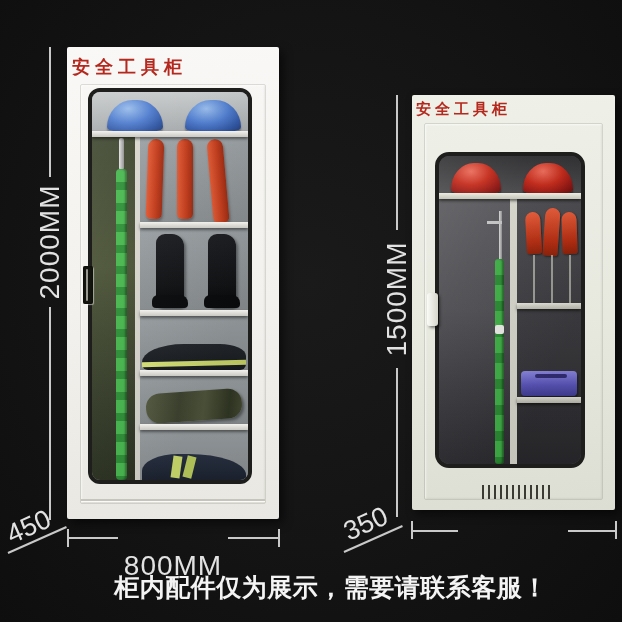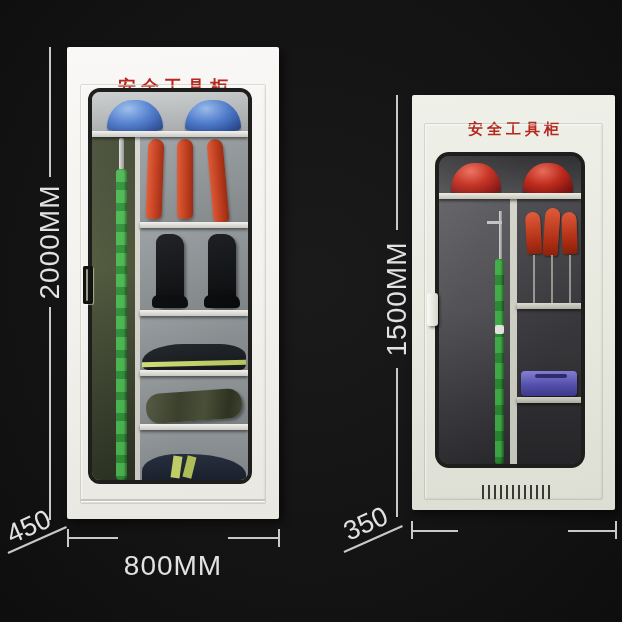--- a/index.html
+++ b/index.html
@@ -14,21 +14,21 @@
     left:67px;top:47px;width:212px;height:472px;
     background:linear-gradient(175deg,#f9f8f6 0%,#f2f1ed 55%,#e8e7e1 100%);
     box-shadow:4px 4px 10px rgba(0,0,0,.55);
   }
   .cab-right{
     left:412px;top:95px;width:203px;height:415px;
     background:linear-gradient(175deg,#eff1e9 0%,#e7e9df 55%,#dcded3 100%);
     box-shadow:4px 4px 10px rgba(0,0,0,.55);
   }
   .cab-title{
-    position:absolute;left:0;right:0;text-align:center;color:#b5281e;font-weight:bold;margin-top:20px;
+    position:absolute;left:0;right:0;text-align:left;color:#b5281e;font-weight:bold;
   }
   .t-left{top:8px;font-size:18px;letter-spacing:5px;text-indent:5px;}
   .t-right{top:5px;font-size:15px;letter-spacing:4px;text-indent:4px;}
   .door-outline{
     position:absolute;border:1px solid rgba(90,90,80,.18);border-radius:2px;
     box-shadow:inset 1px 1px 2px rgba(255,255,255,.6), inset -1px -1px 2px rgba(0,0,0,.06);
   }
   .do-l{left:13px;right:13px;top:37px;bottom:15px;}
   .do-r{left:12px;right:12px;top:28px;bottom:10px;}
   .groove{position:absolute;left:14px;right:14px;height:2px;background:#c6c5bd;box-shadow:0 1px 0 #fbfaf7;}
@@ -254,14 +254,15 @@
   <div class="dlabel dl-rot fs28" style="left:397px;top:299px;">1500MM</div>
 
   <div class="dtick" style="left:411px;top:521px;"></div>
   <div class="dtick" style="left:615px;top:521px;"></div>
   <div class="dseg h" style="left:412px;top:530px;width:46px;"></div>
   <div class="dseg h" style="left:568px;top:530px;width:48px;"></div>
 
   <div class="dline-diag" style="left:344px;top:551px;width:64px;"></div>
   <div class="dlabel dl-diag fs27" style="left:366px;top:524px;">350</div>
 
+  <div class="caption">柜内配件仅为展示，需要请联系客服！</div>
 
 </div>
 
 </body></html>

